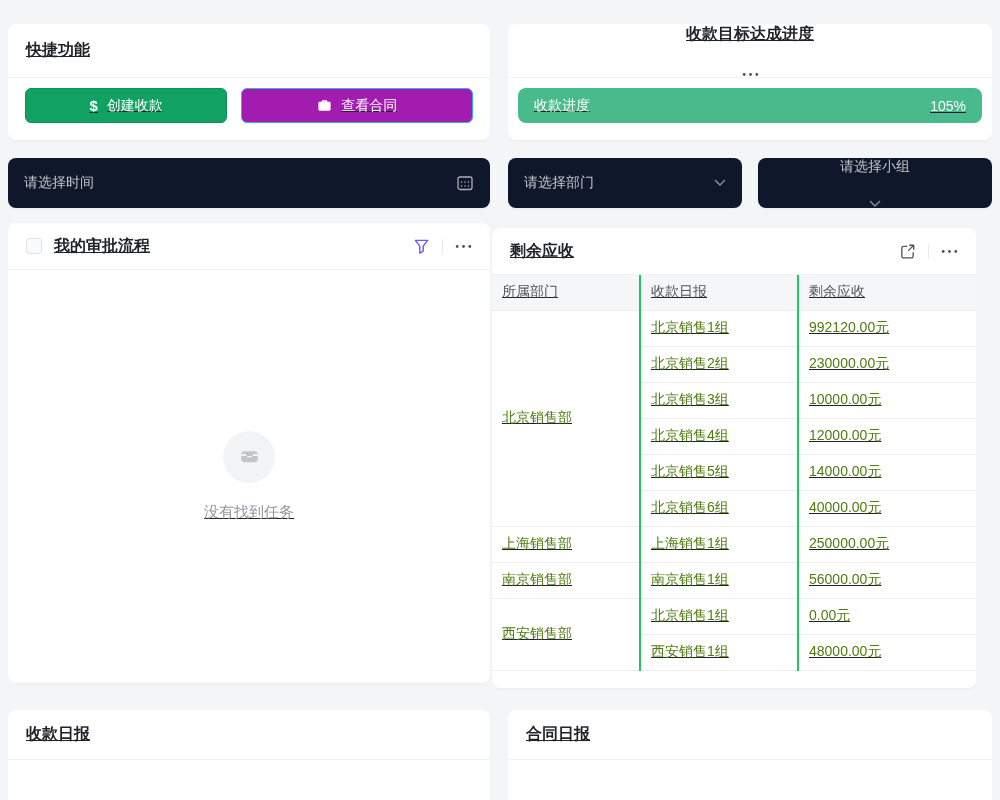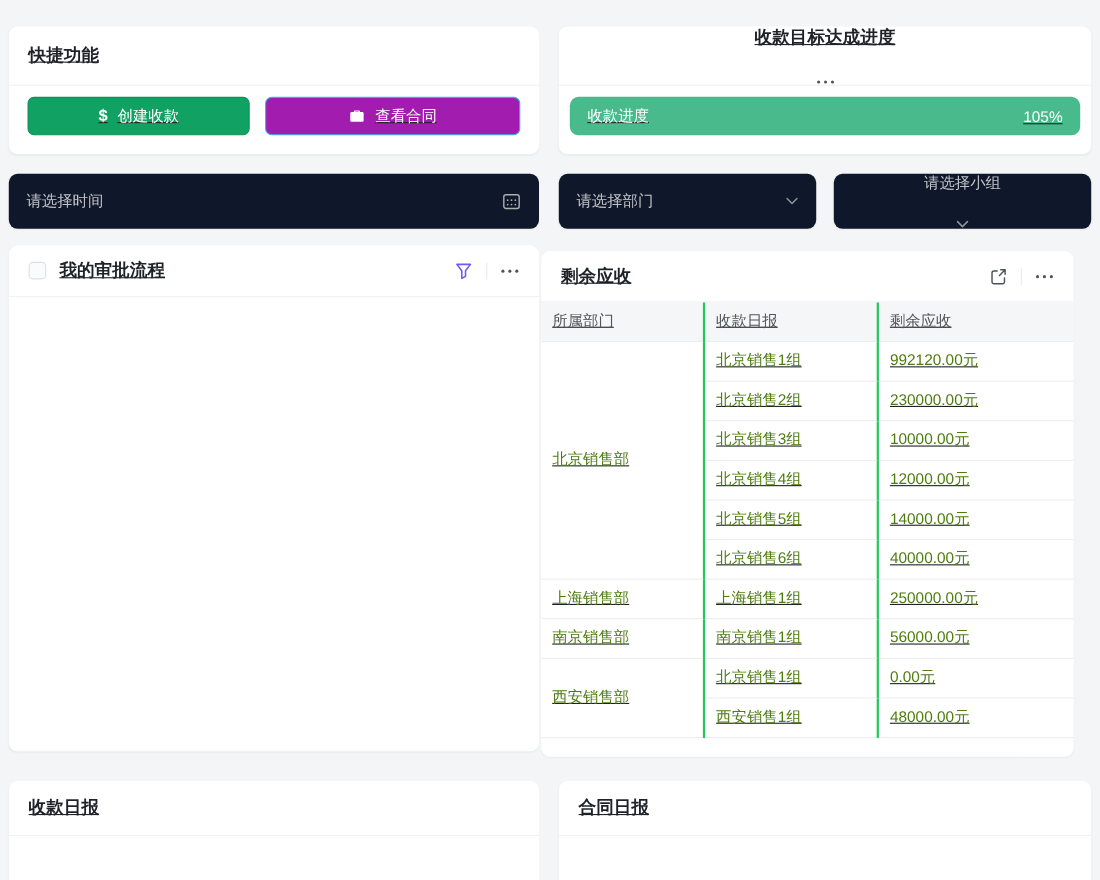--- a/index.html
+++ b/index.html
@@ -191,20 +191,31 @@
     </button>
     <span class="hdr-divider"></span>
     <button class="icon-btn">
       <svg width="17" height="5" viewBox="0 0 17 5">
           <circle cx="2.2" cy="2.5" r="1.4" fill="#4E5359"></circle>
           <circle cx="8.5" cy="2.5" r="1.4" fill="#4E5359"></circle>
           <circle cx="14.8" cy="2.5" r="1.4" fill="#4E5359"></circle>
         </svg>
     </button>
   </div>
+  <div class="empty-body">
+    <div class="empty-circle">
+      <span style="display:flex">
+        <svg width="27" height="27" viewBox="0 0 26 26">
+          <path d="M5 11 Q5 8 8 8 H18 Q21 8 21 11 V15.5 Q21 18.5 18 18.5 H8 Q5 18.5 5 15.5 Z" fill="#C2C5C9"></path>
+          <path d="M5 10.6 h4.7 a3.3 3.3 0 0 0 6.6 0 H21 v1.9 H5 Z" fill="#F2F3F4"></path>
+        </svg>
+      </span>
+    </div>
+    <div class="empty-text">没有找到任务</div>
+  </div>
 </div>
 
 <div class="card" id="card-receivables">
   <div class="card-header">
     <span class="card-title">剩余应收</span>
     <span class="hdr-spacer"></span>
     <button class="icon-btn">
       <svg width="17" height="17" viewBox="0 0 18 18" fill="none" stroke="#4E5359" stroke-width="1.4" stroke-linecap="round" stroke-linejoin="round">
         <path d="M15 10.2 V14 a1.8 1.8 0 0 1 -1.8 1.8 H4.8 A1.8 1.8 0 0 1 3 14 V5.4 A1.8 1.8 0 0 1 4.8 3.6 H8"></path>
         <path d="M10.2 7.8 L15.6 2.4 M11.4 2.4 H15.6 V6.6"></path>

